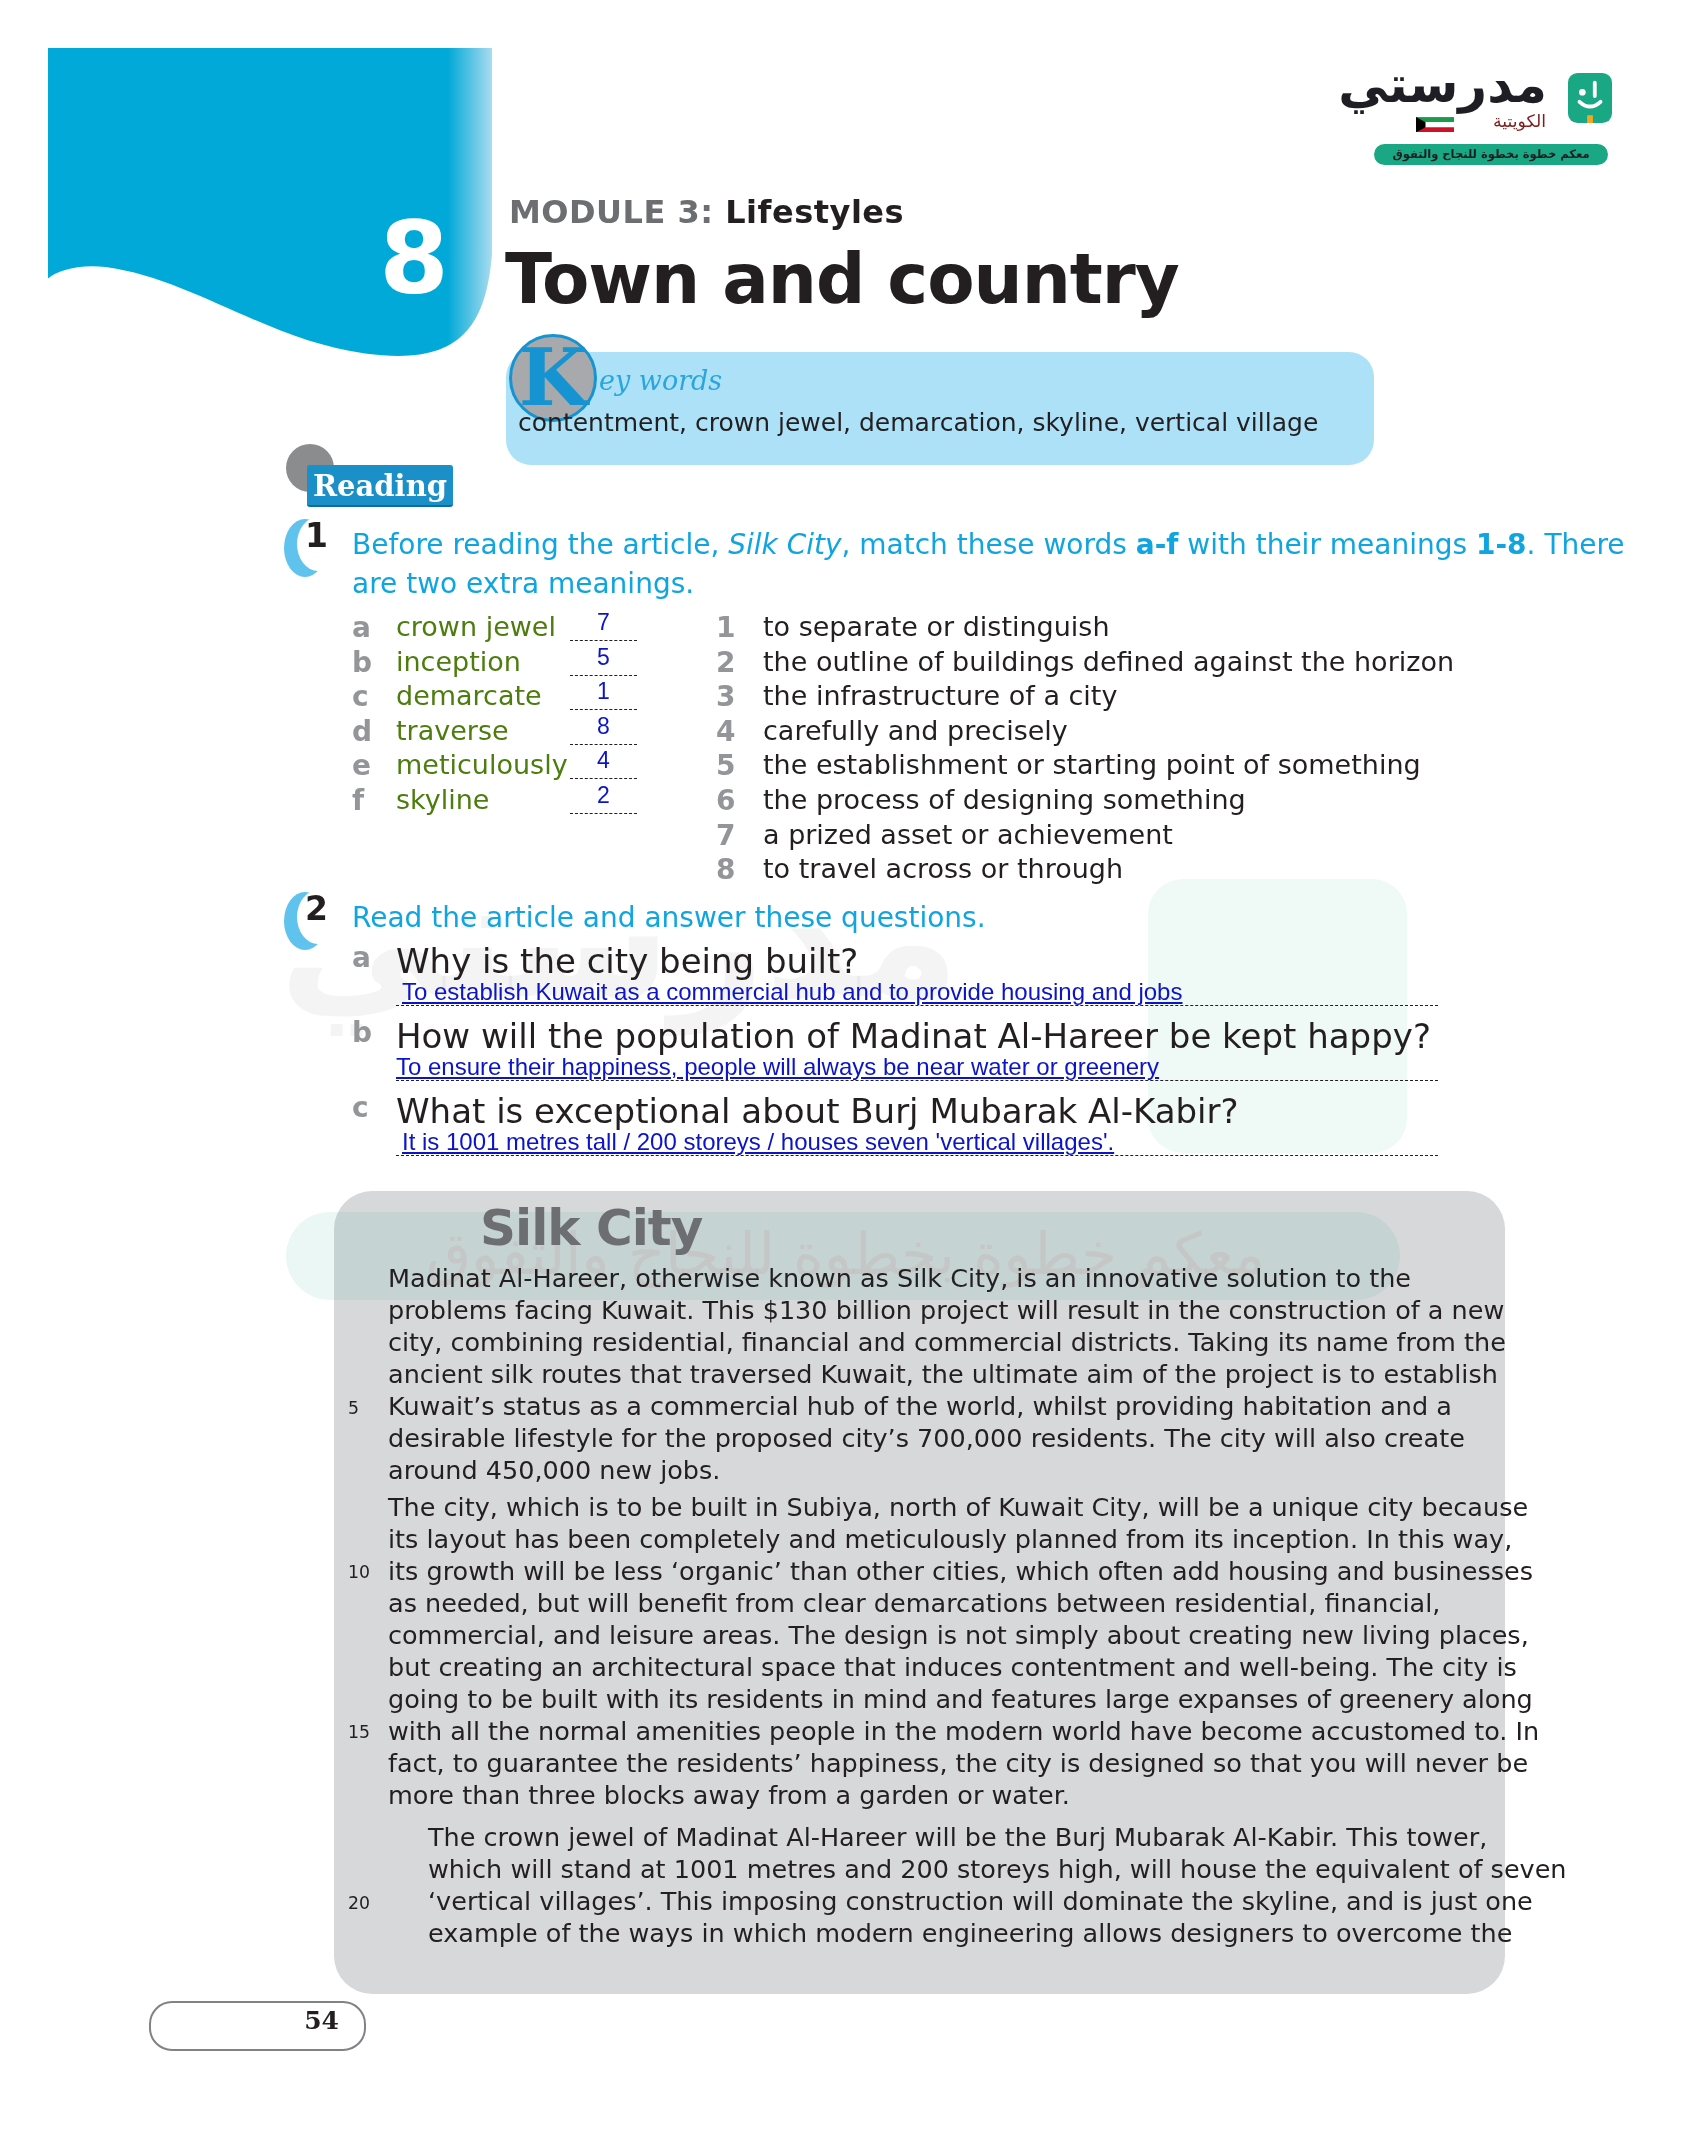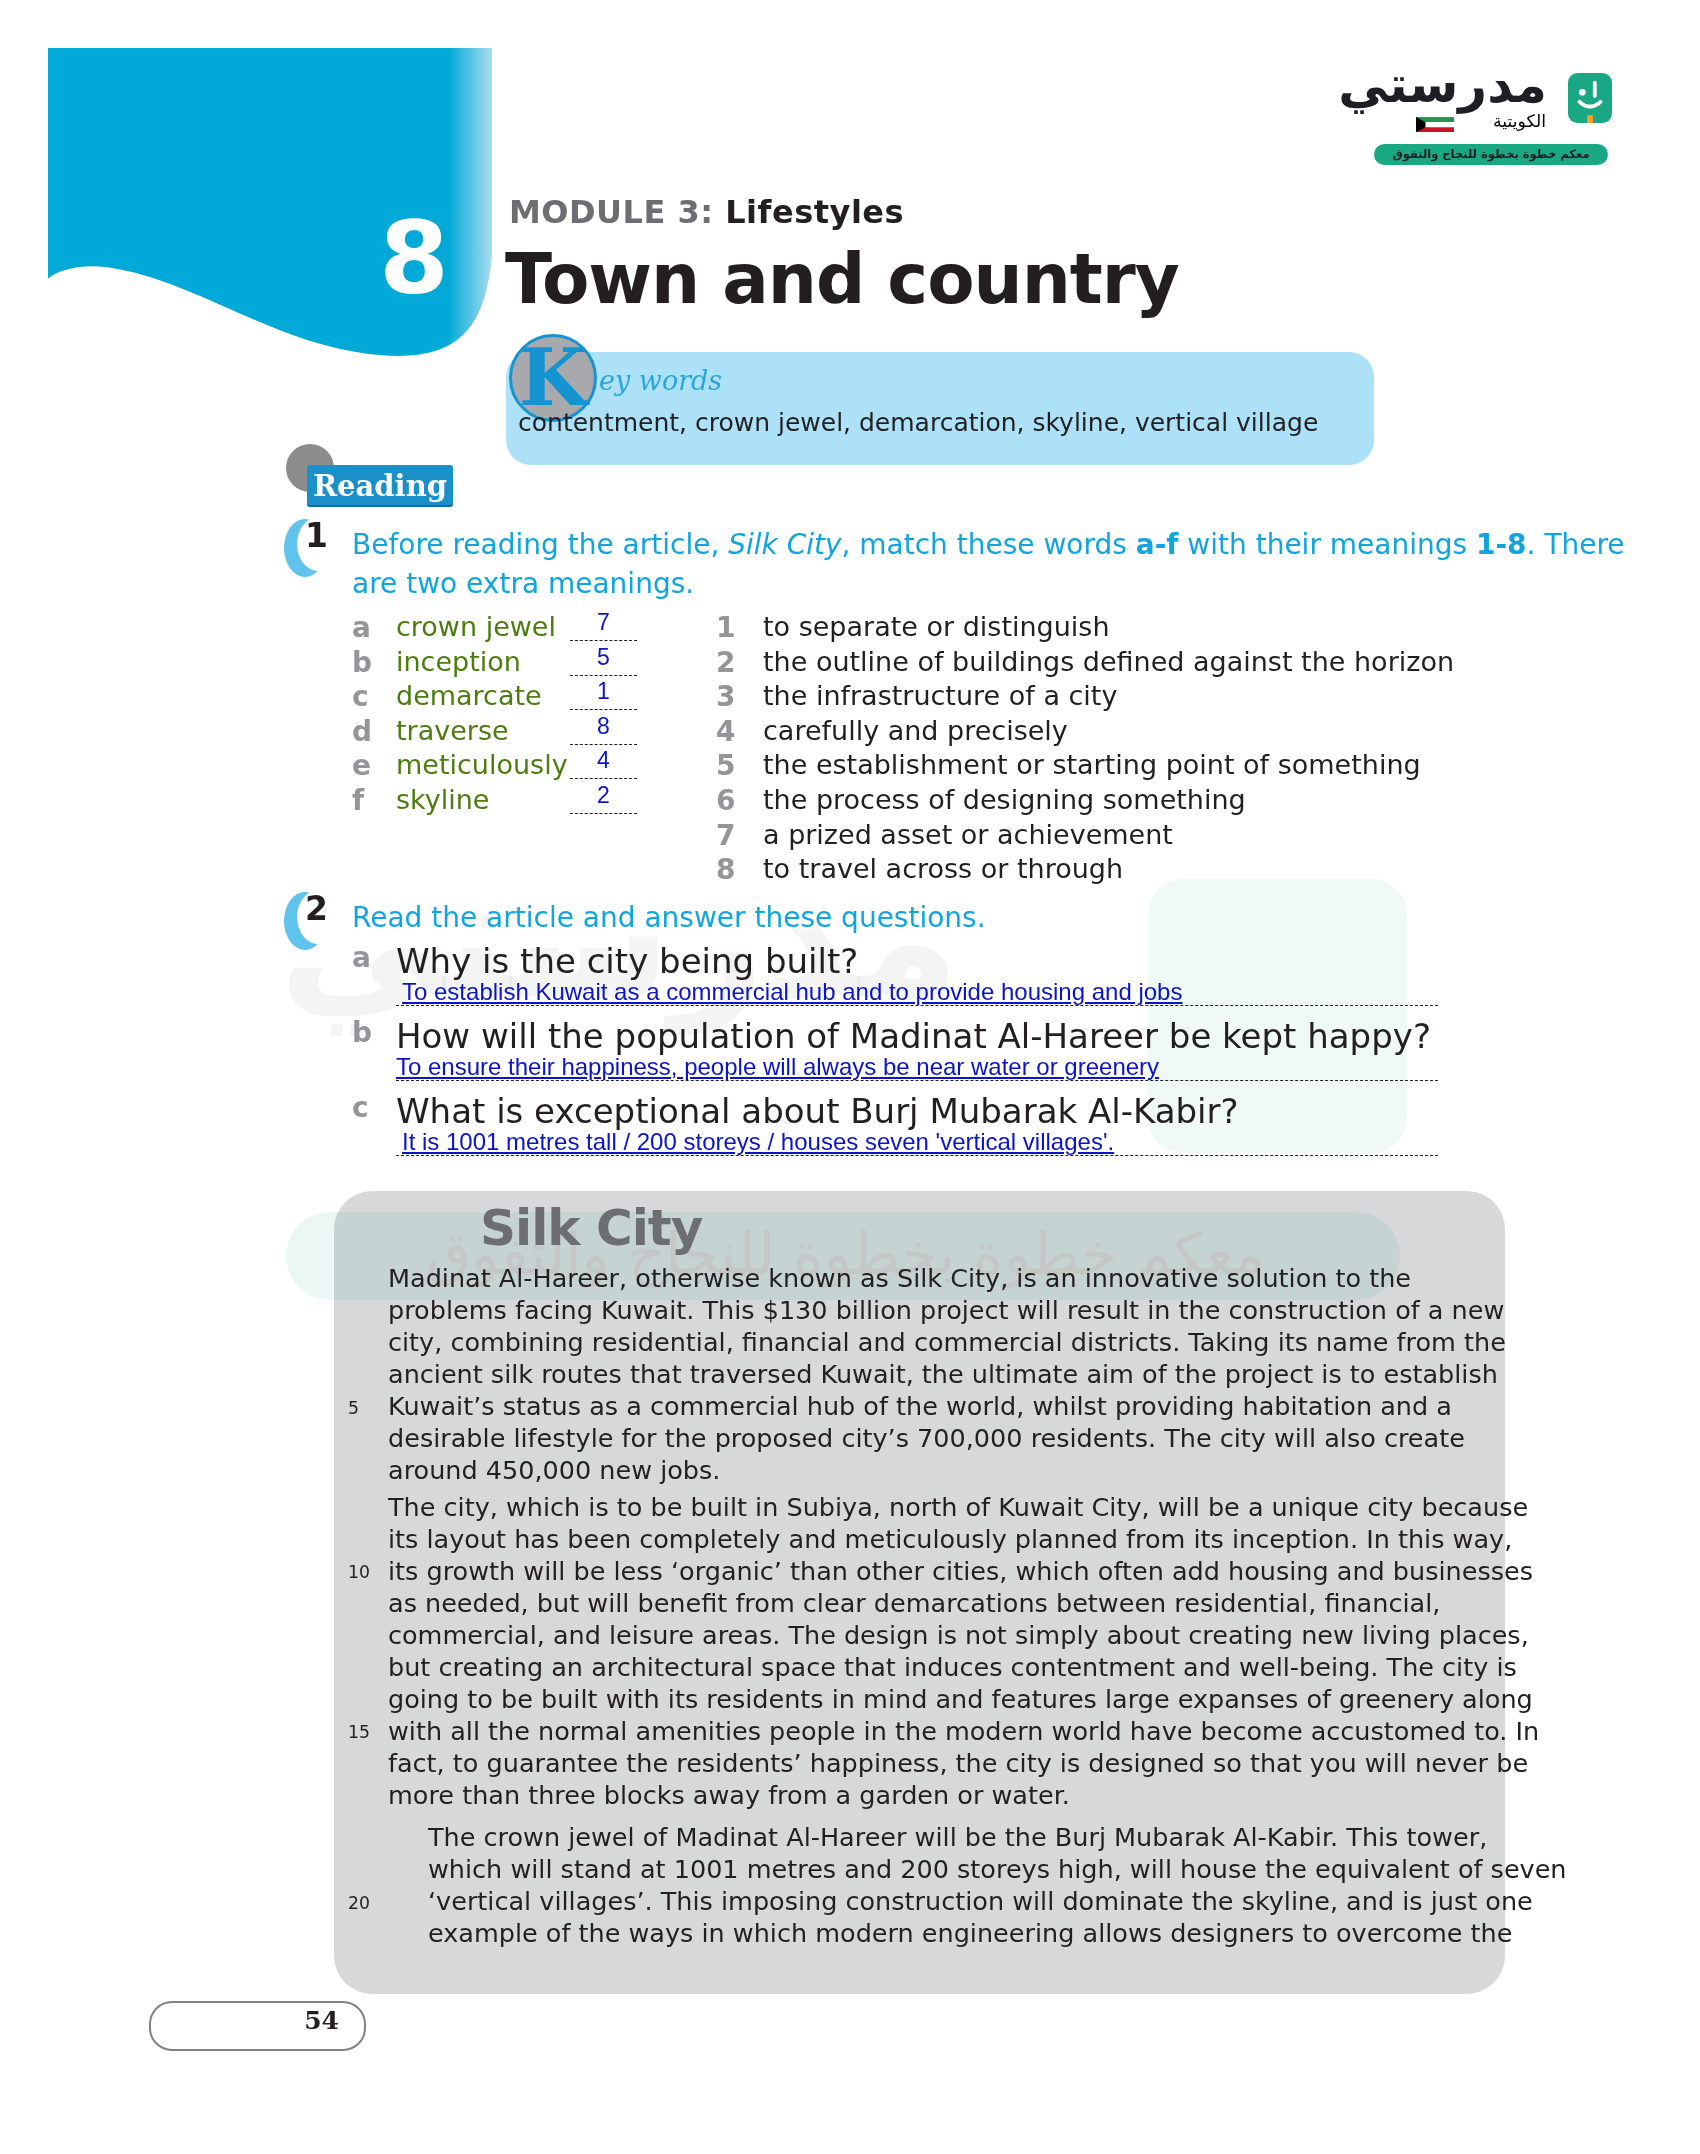--- a/index.html
+++ b/index.html
@@ -5,21 +5,21 @@
   html, body { margin:0; padding:0; }
   body { width:1700px; height:2155px; position:relative; background:#ffffff; overflow:hidden;
          font-family:"DejaVu Sans", sans-serif; color:#231f20; }
   .abs { position:absolute; }
 
   
   #chapter-block { left:48px; top:48px; width:444px; height:317px; }
   #chapter-number { left:365px; top:209px; width:96px; font-family:"DejaVu Sans", sans-serif; font-weight:bold;
                     font-size:100px; color:#ffffff; line-height:1; text-align:center; letter-spacing:-1.9px; }
   #logo-title { left:1374px; top:60px; width:173px; text-align:right; font-size:50px; font-weight:bold; color:#1e1e24; line-height:1; }
-  #logo-sub { left:1460px; top:111px; width:86px; text-align:right; font-size:17.3px; color:#000000; }
+  #logo-sub { left:1460px; top:111px; width:86px; text-align:right; font-size:17.3px; color:#7f1d1d; }
   #logo-flag { left:1416px; top:117px; width:38px; height:15.4px; }
   #logo-tagline { left:1374px; top:144px; width:234px; height:21px; background:#1aa884; border-radius:11.5px;
                   color:#1e1e24; font-size:11.5px; text-align:center; line-height:21px; font-weight:bold; }
   #logo-mark { left:1568px; top:73px; width:44px; height:50px; background:#1aa884; border-radius:9.6px; }
 
   
   #module-line { left:509px; top:196px; font-size:32px; font-weight:bold; line-height:1; letter-spacing:0.5px; }
   #module-prefix { color:#6d6e71; }
   #module-topic { color:#231f20; font-family:"DejaVu Sans", sans-serif; }
   #page-title { left:505px; top:245px; font-size:69px; font-weight:bold; line-height:1; color:#231f20; letter-spacing:-1px; }

